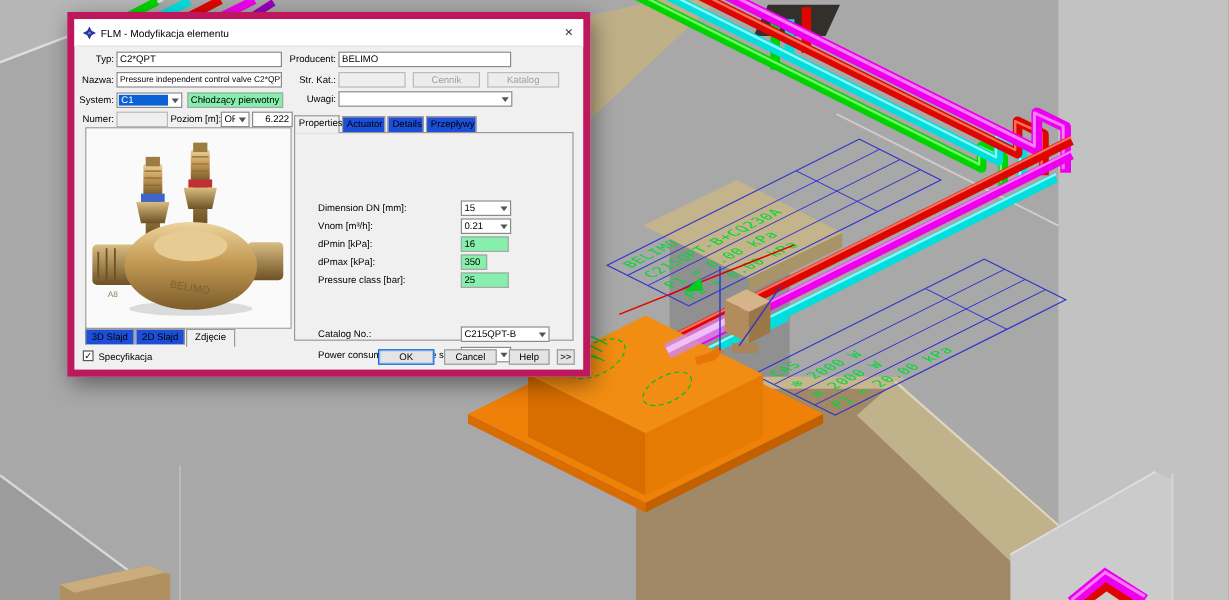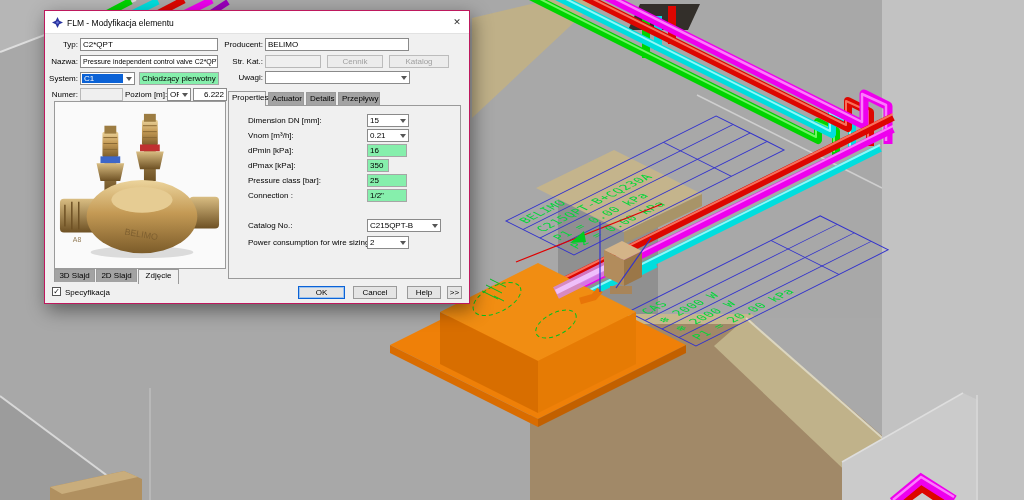--- a/index.html
+++ b/index.html
@@ -1,46 +1,46 @@
 <!DOCTYPE html>
 <html><head>
 <meta charset="utf-8">
 <style>
   html,body{margin:0;padding:0;background:#888;}
   #stage{position:relative;width:1024px;height:500px;overflow:hidden;background:#a8a8a8;
          font-family:"Liberation Sans",sans-serif;}
   #scene{position:absolute;left:0;top:0;}
   .cadtxt{font:12px "DejaVu Sans Mono","DejaVu Sans",monospace;fill:#00d838;letter-spacing:.5px;}
   
-  #dlg{position:absolute;left:44px;top:10px;width:424px;height:292px;background:#f0f0f0;
-       border:1px solid #be185d;box-shadow:3px 6px 18px rgba(0,0,0,.45);font-size:8px;color:#000;}
+  #dlg{position:absolute;left:56px;top:10px;width:424px;height:292px;background:#f0f0f0;
+       border:6px solid #be185d;box-shadow:3px 6px 18px rgba(0,0,0,.45);font-size:8px;color:#000;}
   #dlg *{box-sizing:border-box;}
   .tbar{position:absolute;left:0;top:0;right:0;height:23px;background:#ffffff;border-bottom:1px solid #e2e2e2;}
   .ttl{position:absolute;left:22px;top:7px;font-size:8.5px;}
   .ticon{position:absolute;left:7px;top:6px;width:11px;height:11px;}
   .xbtn{position:absolute;right:4px;top:4px;width:16px;height:15px;text-align:center;font-size:9px;line-height:15px;color:#333;}
   .lbl{position:absolute;font-size:8px;text-align:right;white-space:nowrap;}
   .edit,.ro,.dis{position:absolute;background:#fff;border:1px solid #8a8a8a;font-size:8px;
        padding:1px 2px;overflow:hidden;white-space:nowrap;}
   .ro{background:#86efac;border-color:#a6a6a6;}
   .dis{background:#efefef;border-color:#b8b8b8;}
   .combo{position:absolute;background:#fff;border:1px solid #8a8a8a;font-size:8px;overflow:hidden;white-space:nowrap;}
   .cval{position:absolute;left:2px;top:1px;right:11px;overflow:hidden;}
   .cval.sel{background:#0b62d6;color:#fff;padding:0 2px;left:1px;}
   .dd{position:absolute;right:2px;top:4px;width:0;height:0;border-left:3px solid transparent;
       border-right:3px solid transparent;border-top:4px solid #555;}
   .btn{position:absolute;background:#e4e4e4;border:1px solid #9a9a9a;font-size:8px;text-align:center;
        line-height:11px;}
   .btn.disab{color:#a0a0a0;border-color:#bcbcbc;background:#ececec;}
   .btn.def{border:1px solid #0b62d6;box-shadow:0 0 0 1px #9cc3ef inset;}
-  .tab{position:absolute;height:13px;background:#a3a3a3;border:1px solid #9a9a9a;border-bottom:none;
+  .tab{position:absolute;height:13px;background:#1d4ed8;border:1px solid #9a9a9a;border-bottom:none;
        font-size:8px;text-align:center;line-height:12px;padding:0 3px;}
   .tab.act{background:#f0f0f0;height:15px;z-index:3;}
   .panel{position:absolute;border:1px solid #9a9a9a;background:#f0f0f0;}
-  .prow{position:absolute;left:183px;right:8px;height:13px;}
+  .prow{position:absolute;left:183px;right:8px;height:13px;margin-top:48px;}
   .plbl{position:absolute;left:20px;top:2px;font-size:8px;white-space:nowrap;}
   .pctl{top:0;height:13px;}
   .imgframe{position:absolute;left:9px;top:90px;width:172px;height:168px;background:#fbfbfb;
        border:1px solid #9a9a9a;box-shadow:inset 1px 1px 0 #d7d7d7;}
   .cb{position:absolute;width:9px;height:9px;background:#fff;border:1px solid #555;font-size:8px;
       line-height:8px;text-align:center;color:#111;}
   .cb.on::after{content:"✓";}
 </style>
 </head>
 <body>
@@ -303,24 +303,20 @@
     <div class="ro pctl" style="left:139px;width:40px;position:absolute">16</div>
   </div>
   <div class="prow" style="top:148px">
     <span class="plbl">dPmax [kPa]:</span>
     <div class="ro pctl" style="left:139px;width:22px;position:absolute">350</div>
   </div>
   <div class="prow" style="top:163px">
     <span class="plbl">Pressure class [bar]:</span>
     <div class="ro pctl" style="left:139px;width:40px;position:absolute">25</div>
   </div>
-  <div class="prow" style="top:178px">
-    <span class="plbl">Connection :</span>
-    <div class="ro pctl" style="left:139px;width:40px;position:absolute">1/2"</div>
-  </div>
   <div class="prow" style="top:208px">
     <span class="plbl">Catalog No.:</span>
     <div class="combo pctl" style="left:139px;width:74px">
       <span class="cval">C215QPT-B</span>
           <span class="dd"></span>
         </div>
   </div>
   <div class="prow" style="top:225px">
     <span class="plbl">Power consumption for wire sizing [VA]:</span>
     <div class="combo pctl" style="left:139px;width:42px">

